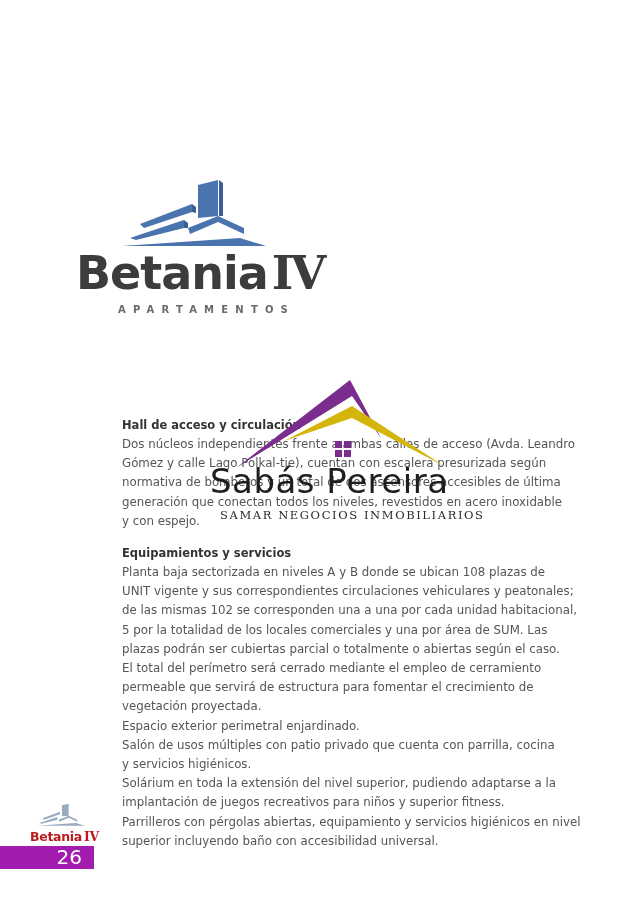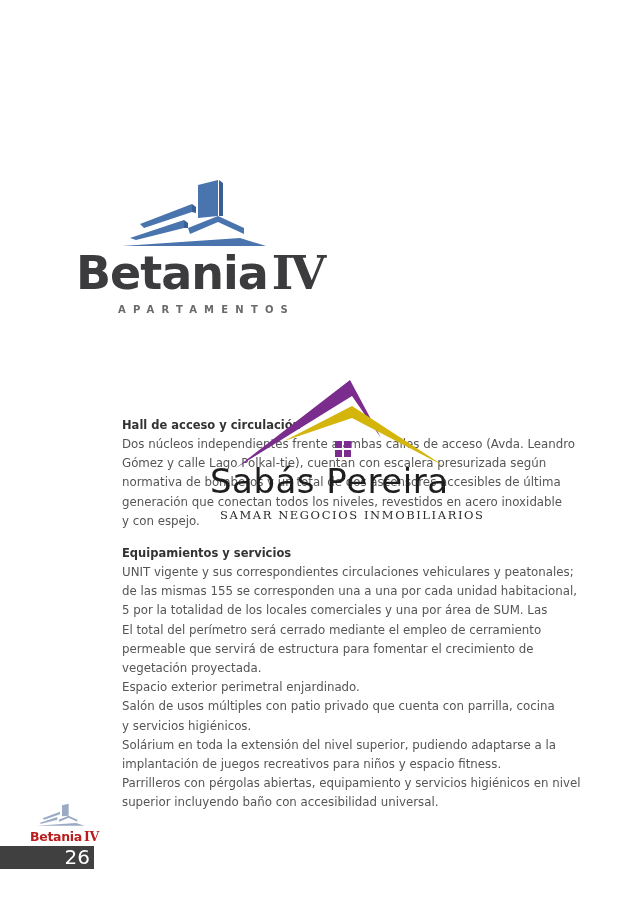--- a/index.html
+++ b/index.html
@@ -28,22 +28,22 @@
       color: #1e1e1e; font-weight: normal; letter-spacing: 0.5px; white-space: nowrap; line-height: 1;
     }
     .wm-sub {
       position: absolute; left: 14px; top: 130px; font-family: "DejaVu Serif", serif; font-size: 11.5px;
       color: #2a2a2a; letter-spacing: 1.6px; white-space: nowrap;
     }
     .footer-logo { position: absolute; left: 28px; top: 802px; width: 70px; }
     .footer-word { position: absolute; left: 2px; top: 27px; font-size: 12.5px; font-weight: bold; color: #b91c1c; letter-spacing: -0.3px; white-space: nowrap; }
     .footer-word .iv { font-family: "DejaVu Serif", serif; margin-left: 2px; }
     .page-num-bar {
-      position: absolute; left: 0; top: 846px; width: 94px; height: 23px; background: #404040;
-      color: #ffffff; font-size: 20px; text-align: right; line-height: 23px; box-sizing: border-box; padding-right: 4px;
+      position: absolute; left: 0; top: 846px; width: 94px; height: 23px; background: #a21caf;
+      color: #ffffff; font-size: 20px; text-align: right; line-height: 23px; box-sizing: border-box; padding-right: 12px;
     }
   </style>
 </head>
 <body>
 
 <div class="logo">
   <svg class="logo-icon" width="150" height="68" viewBox="0 0 150 68">
     <polygon points="78,5 98,0 98,36 78,38" fill="#4a74ad"></polygon>
     <polygon points="99,0 103,3 103,36 99,36" fill="#3a5f94"></polygon>
     <polygon points="20,44 72,24 72,32 24,48" fill="#4a74ad"></polygon>
@@ -59,31 +59,33 @@
 
 <div class="content">
   <p class="section-title">Hall de acceso y circulación</p>
   <p class="para">Dos núcleos independientes frente a ambas calles de acceso (Avda. Leandro</p>
   <p class="para">Gómez y calle Lago Polkal-tje), cuentan con escalera presurizada según</p>
   <p class="para">normativa de bomberos y un total de dos ascensores accesibles de última</p>
   <p class="para">generación que conectan todos los niveles, revestidos en acero inoxidable</p>
   <p class="para">y con espejo.</p>
   <div class="gap"></div>
   <p class="section-title">Equipamientos y servicios</p>
+  <p class="para">Planta baja sectorizada en niveles A y B donde se ubican 108 plazas de</p>
   <p class="para">UNIT vigente y sus correspondientes circulaciones vehiculares y peatonales;</p>
-  <p class="para">de las mismas 155 se corresponden una a una por cada unidad habitacional,</p>
+  <p class="para">de las mismas 102 se corresponden una a una por cada unidad habitacional,</p>
   <p class="para">5 por la totalidad de los locales comerciales y una por área de SUM. Las</p>
+  <p class="para">plazas podrán ser cubiertas parcial o totalmente o abiertas según el caso.</p>
   <p class="para">El total del perímetro será cerrado mediante el empleo de cerramiento</p>
   <p class="para">permeable que servirá de estructura para fomentar el crecimiento de</p>
   <p class="para">vegetación proyectada.</p>
   <p class="para">Espacio exterior perimetral enjardinado.</p>
   <p class="para">Salón de usos múltiples con patio privado que cuenta con parrilla, cocina</p>
   <p class="para">y servicios higiénicos.</p>
   <p class="para">Solárium en toda la extensión del nivel superior, pudiendo adaptarse a la</p>
-  <p class="para">implantación de juegos recreativos para niños y espacio fitness.</p>
+  <p class="para">implantación de juegos recreativos para niños y superior fitness.</p>
   <p class="para">Parrilleros con pérgolas abiertas, equipamiento y servicios higiénicos en nivel</p>
   <p class="para">superior incluyendo baño con accesibilidad universal.</p>
 </div>
 
 <div class="watermark">
   <svg width="270" height="96" viewBox="0 0 270 96" style="position:absolute;left:0;top:0">
     <polygon points="30,90 144,2 175,60 146,18" fill="#7b2d8e"></polygon>
     <polygon points="78,63 146,28 238,88 146,40" fill="#d4b50c"></polygon>
     <rect x="129" y="63" width="7" height="7" fill="#7b2d8e"></rect>
     <rect x="138" y="63" width="7" height="7" fill="#7b2d8e"></rect>

